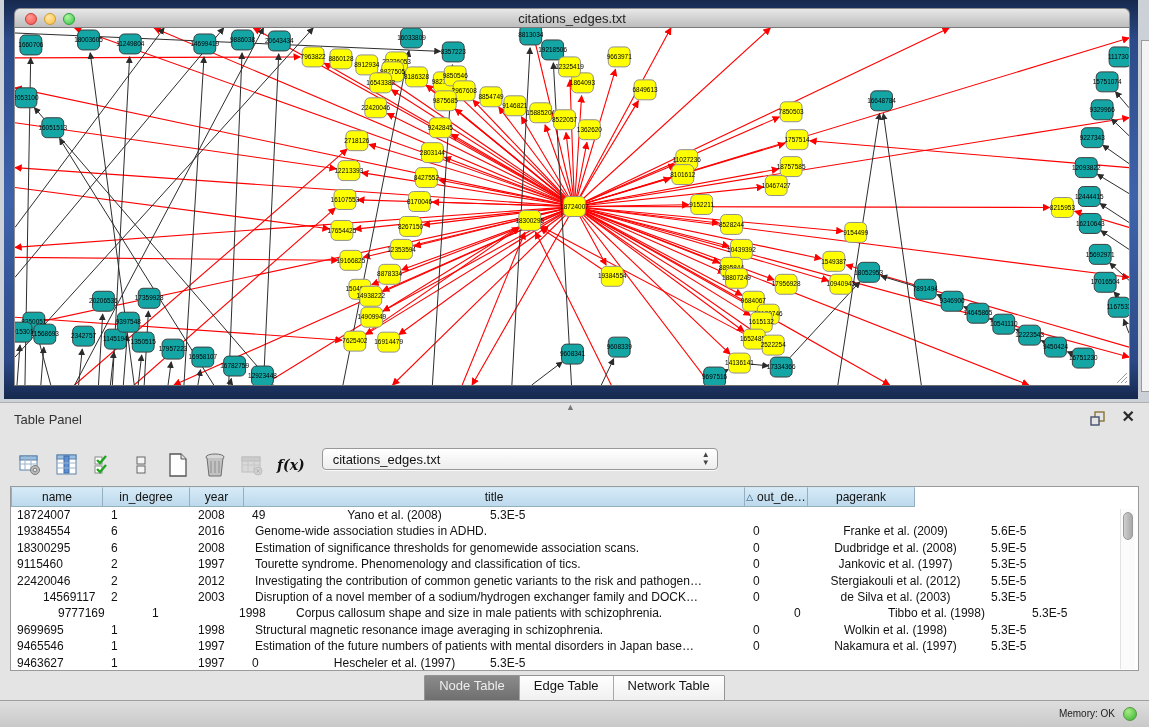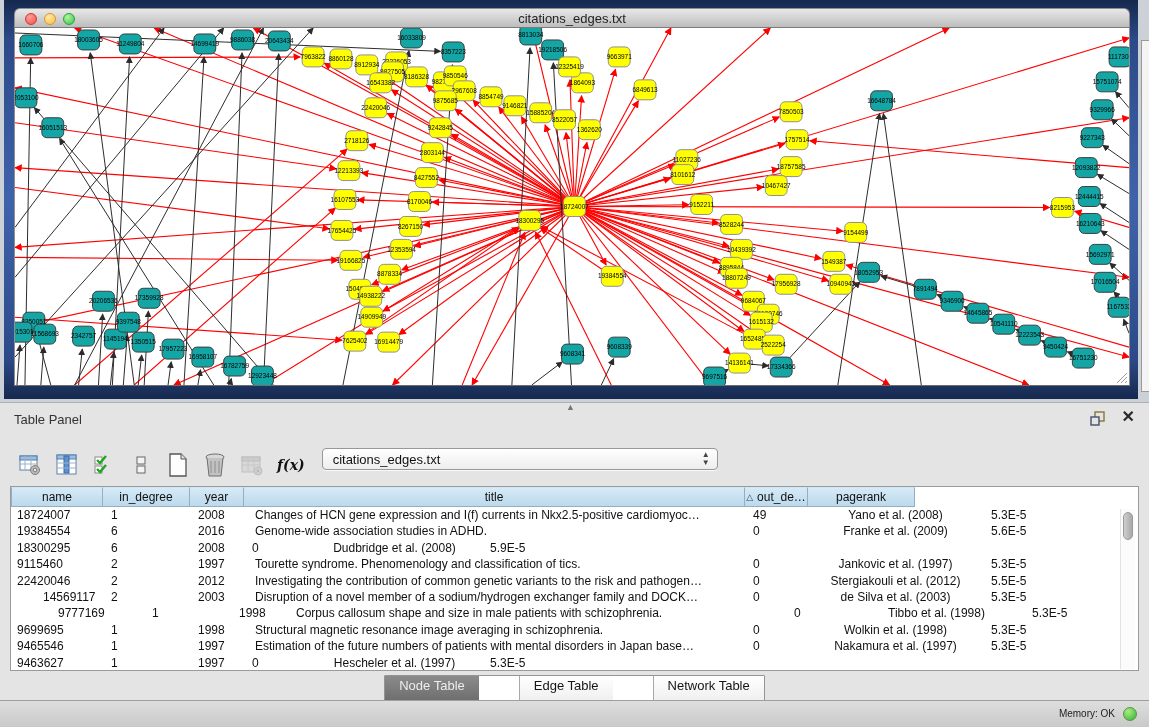--- a/index.html
+++ b/index.html
@@ -79,21 +79,21 @@
   .td.c-title{ padding-left:11px; }
   .td.c-name{ padding-left:6px; }
   .td.center{ text-align:center; padding-left:0; }
   .vscroll{ position:absolute; right:3px; top:22px; width:15px; height:160px;
     background:#fbfbfb; border-left:1px solid #e2e2e2; }
   .vthumb{ position:absolute; left:2px; top:3px; width:10px; height:28px;
     background:linear-gradient(90deg,#cfcfcf,#a8a8a8); border:1px solid #9a9a9a; border-radius:6px; }
   
   .tabsbar{ position:absolute; left:0; top:272px; width:100%; display:flex; justify-content:center; }
   .seg{ display:flex; height:32px; border:1px solid #949494; border-radius:1px; overflow:hidden;
-        background:#fff; box-shadow:0 1px 0 rgba(255,255,255,.9);gap:40px; }
+        background:#fff; box-shadow:0 1px 0 rgba(255,255,255,.9); }
   .seg-item{ padding:0 14px; font-size:13px; line-height:19px; color:#151515;
     background:linear-gradient(180deg,#ffffff,#ececec); border-left:1px solid #a8a8a8; }
   .seg-item:first-child{ border-left:none; }
   .seg-item.selected{ background:linear-gradient(180deg,#8b8b8b,#686868); color:#ededed; }
   
   .statusbar{ position:absolute; left:0; top:700px; width:1149px; height:27px;
     background:linear-gradient(180deg,#dedede,#c9c9c9); border-top:1px solid #9e9e9e; }
   .memory{ position:absolute; right:34px; top:7px; font-size:10px; color:#222; }
   .status-dot{ position:absolute; right:12px; top:6px; width:14px; height:14px; border-radius:50%;
     background:radial-gradient(circle at 35% 30%,#a8ec83,#35b335); border:1px solid #55973f; }
@@ -587,38 +587,38 @@
         <div class="th" style="width: 54px;">year</div>
         <div class="th" style="width: 501px;">title</div>
         <div class="th" style="width: 63px;"><span class="sort-glyph">△</span>out_de…</div>
         <div class="th" style="width: 107px;">pagerank</div>
       </div>
     <div id="tbody">
         <div class="tr">
           <div class="td c-name" style="width: 92px;">18724007</div>
           <div class="td" style="width: 87px;">1</div>
           <div class="td" style="width: 54px;">2008</div>
-          <div class="td c-title" style="width: 501px;">Changes of HCN gene expression and I(f) currents in Nkx2.5-positive cardiomyoc…</div>
           <div class="td" style="width: 63px;">49</div>
           <div class="td center" style="width: 175px;">Yano et al. (2008)</div>
           <div class="td" style="width: 107px;">5.3E-5</div>
         </div>
         <div class="tr">
           <div class="td c-name" style="width: 92px;">19384554</div>
           <div class="td" style="width: 87px;">6</div>
           <div class="td" style="width: 54px;">2016</div>
           <div class="td c-title" style="width: 501px;">Genome-wide association studies in ADHD.</div>
           <div class="td" style="width: 63px;">0</div>
           <div class="td center" style="width: 175px;">Franke et al. (2009)</div>
           <div class="td" style="width: 107px;">5.6E-5</div>
         </div>
         <div class="tr">
           <div class="td c-name" style="width: 92px;">18300295</div>
           <div class="td" style="width: 87px;">6</div>
           <div class="td" style="width: 54px;">2008</div>
+          <div class="td c-title" style="width: 501px;">Estimation of significance thresholds for genomewide association scans.</div>
           <div class="td" style="width: 63px;">0</div>
           <div class="td center" style="width: 175px;">Dudbridge et al. (2008)</div>
           <div class="td" style="width: 107px;">5.9E-5</div>
         </div>
         <div class="tr">
           <div class="td c-name" style="width: 92px;">9115460</div>
           <div class="td" style="width: 87px;">2</div>
           <div class="td" style="width: 54px;">1997</div>
           <div class="td c-title" style="width: 501px;">Tourette syndrome. Phenomenology and classification of tics.</div>
           <div class="td" style="width: 63px;">0</div>

